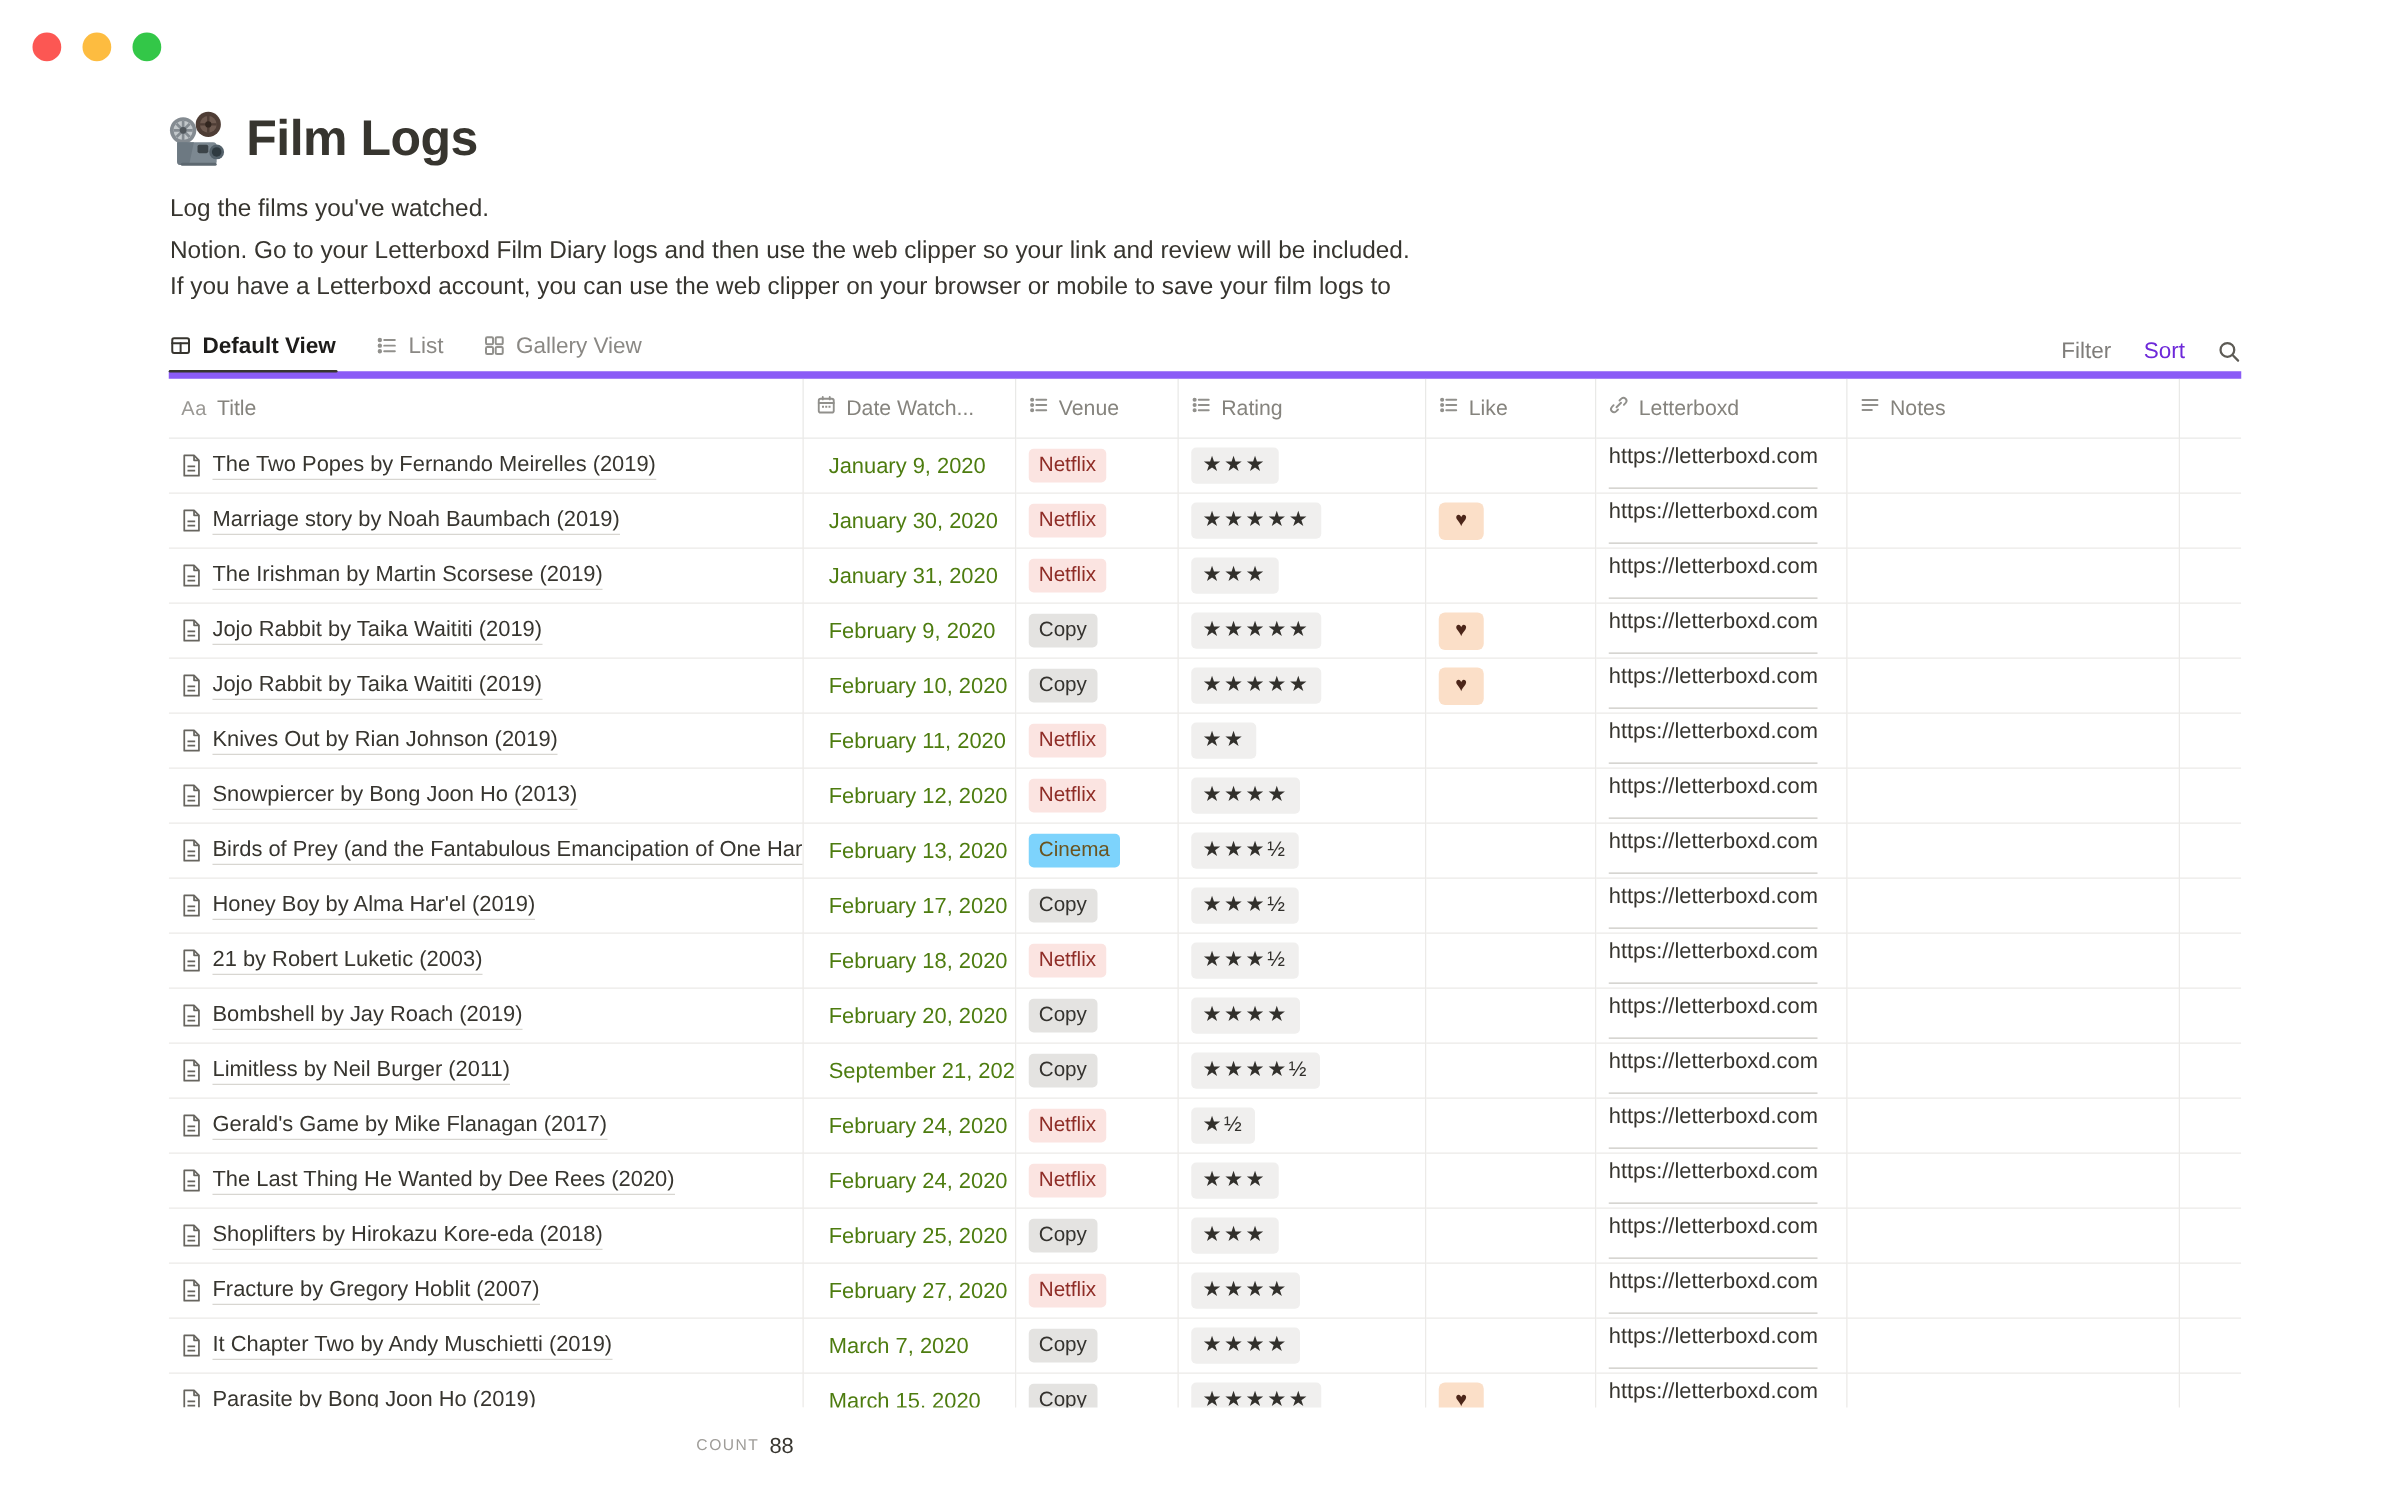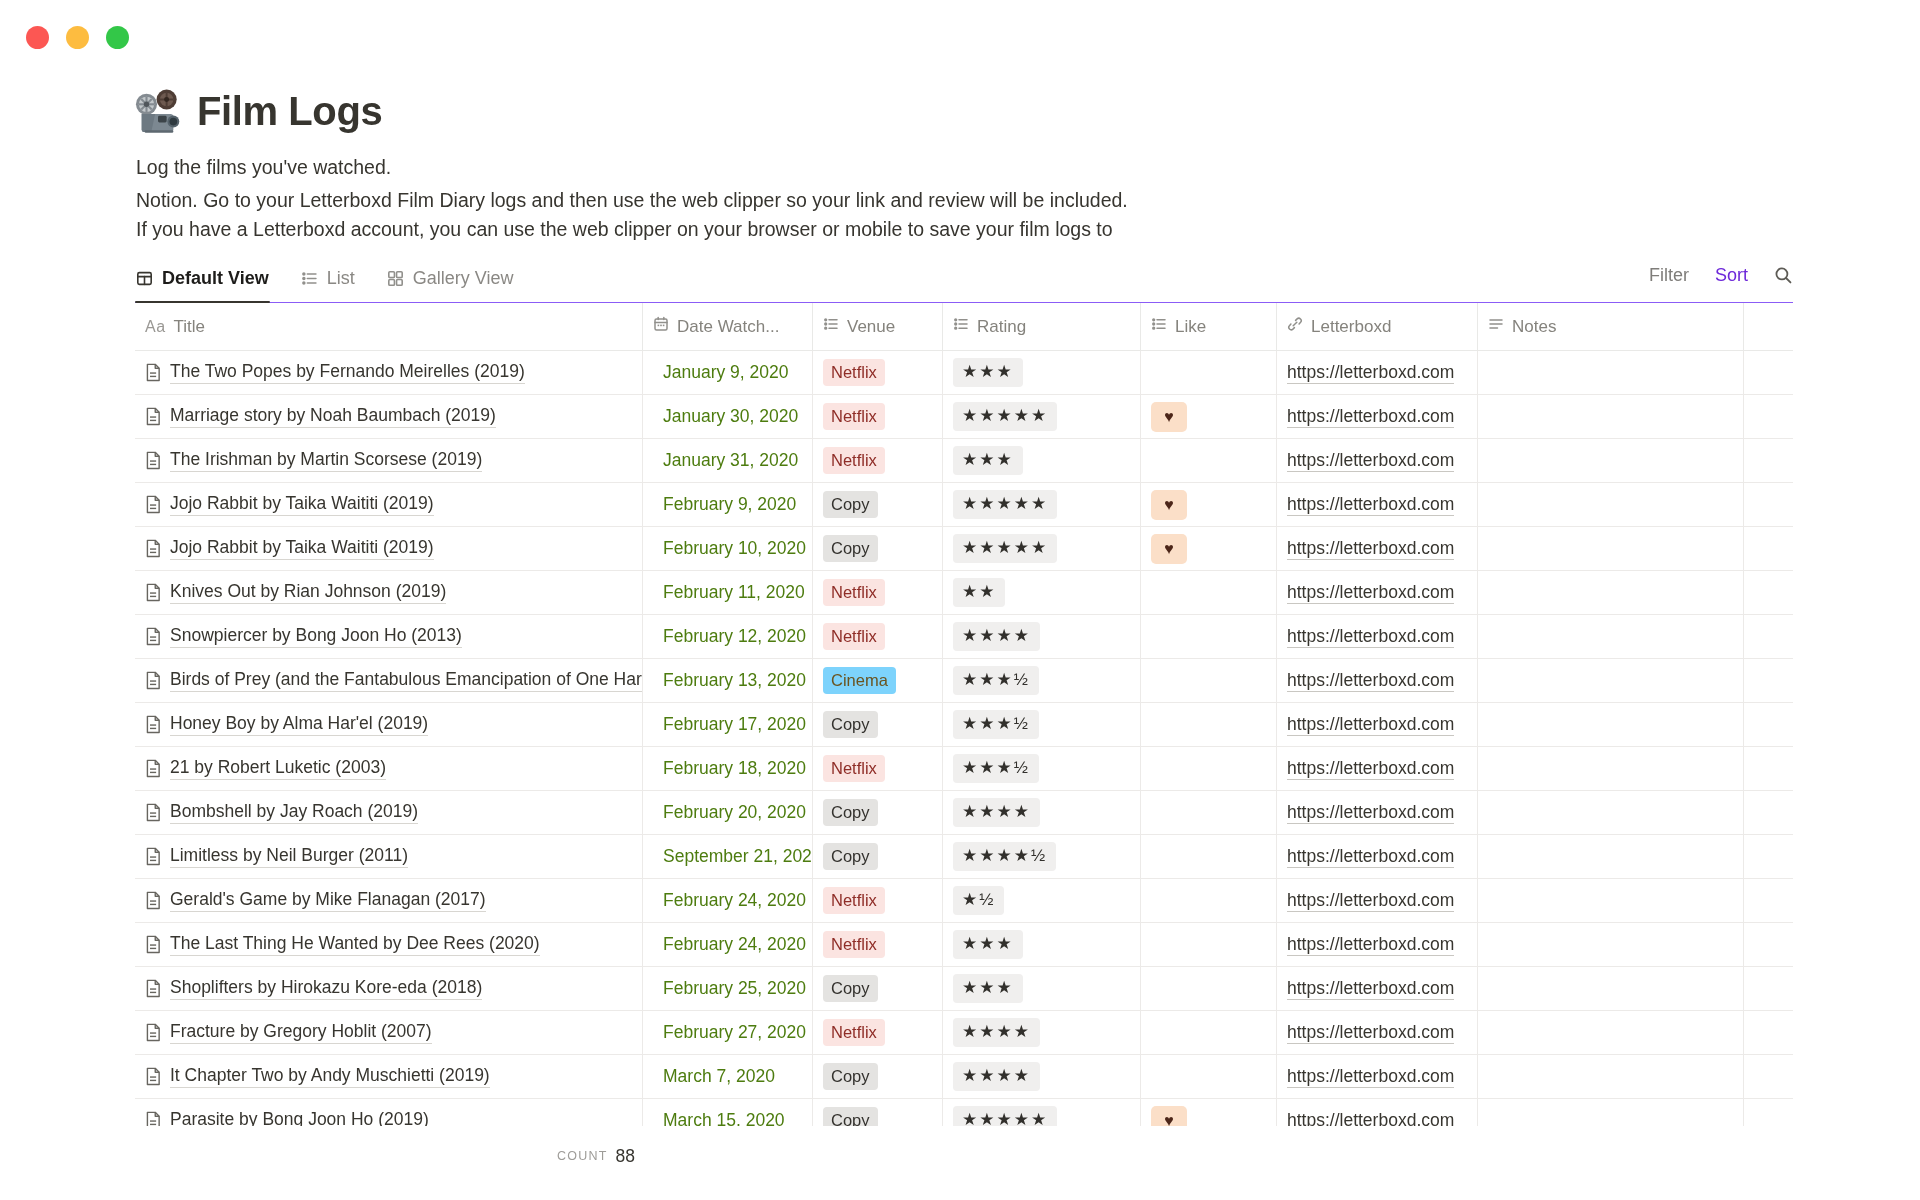--- a/index.html
+++ b/index.html
@@ -14,28 +14,28 @@
 
   .page-header { position:absolute; top:88px; left:0; display:flex; align-items:center; gap:16px; }
   .page-emoji { width:46px; height:46px; display:inline-block; }
   h1.page-title { font-size:40px; font-weight:700; letter-spacing:-0.4px; color:#37352f; }
 
   .page-desc { position:absolute; top:153px; left:1px; font-size:19.5px; line-height:29px; color:#37352f; }
   .desc-line1 { margin-bottom:4px; }
 
   .toolbar { position:absolute; top:255px; left:0; width:1658px; height:48px;
              display:flex; align-items:stretch; justify-content:space-between;
-             border-bottom:1px solid #8b5cf6; }
+             border-bottom:6px solid #8b5cf6; }
   .tabs { display:flex; align-items:stretch; gap:30px; }
   .tab { display:flex; align-items:center; gap:9px; font-size:18px; color:#8a8884;
          font-weight:500; position:relative; cursor:pointer; padding:0 1px; }
   .tab svg { display:block; }
   .tab.active { color:#1d1c1a; font-weight:600; }
   .tab.active::after { content:""; position:absolute; left:0; right:0; bottom:-1px; height:2.5px; background:#37352f; border-radius:1px; }
-  .toolbar-right { display:flex; align-items:center; gap:26px; padding-bottom:6px; }
+  .toolbar-right { display:flex; align-items:flex-end; gap:26px; padding-bottom:6px; }
   .tb-btn { font-size:18px; color:#7f7d7a; cursor:pointer; }
   .tb-btn.sort { font-weight:500; }
   .search-btn { display:flex; align-items:center; cursor:pointer; }
 
   .table-viewport { position:absolute; top:303px; left:0; width:1658px; height:823px; overflow:hidden; }
   .thead { display:flex; height:48px; }
   .th { display:flex; align-items:center; gap:8px; padding:0 10px; font-size:17px; color:#85837d;
         border-right:1px solid #e9e9e7; border-bottom:1px solid #e9e9e7; overflow:hidden; white-space:nowrap; }
   .th svg { flex:none; }
   .aa-glyph { font-size:16px; color:#9a9894; letter-spacing:0.5px; }
@@ -49,21 +49,21 @@
   .c8 { width:49px; border-right:none !important; }
 
   .page-icon { flex:none; margin-right:9px; display:flex; align-items:center; }
   .title-text { font-weight:500; color:#37352f; border-bottom:1.5px solid #d8d6d1; padding-bottom:1px; }
   .date-text { color:#4d7c0f;margin-left:10px; }
   .tag { display:inline-block; font-size:16.5px; line-height:1; padding:5px 8px 6px; border-radius:4px; }
   .rating-badge { display:inline-block; background:#f0efee; border-radius:4px; padding:4px 9px 5px;
                   font-size:17px; color:#32302c; letter-spacing:2px; line-height:1.2; }
   .like-badge { display:flex; align-items:center; justify-content:center; width:36px; height:30px;
                 background:#fbdfc8; border-radius:5px; font-size:16px; color:#4c2619; }
-  .url-text { color:#37352f; border-bottom:1.5px solid #c9c7c2; padding-bottom:0; }
+  .url-text { color:#37352f; border-bottom:1.5px solid #c9c7c2; padding-bottom:15px; }
 
   .count-footer { position:absolute; top:1126px; left:0; width:508px; height:60px;
                   display:flex; align-items:center; justify-content:flex-end; gap:8px;
                   padding-right:8px; background:#fff; }
   .count-label { font-size:12.5px; letter-spacing:1.2px; color:#9e9c98; font-weight:500; }
   .count-value { font-size:17.5px; color:#37352f; }
 </style>
 </head>
 <body>
 

